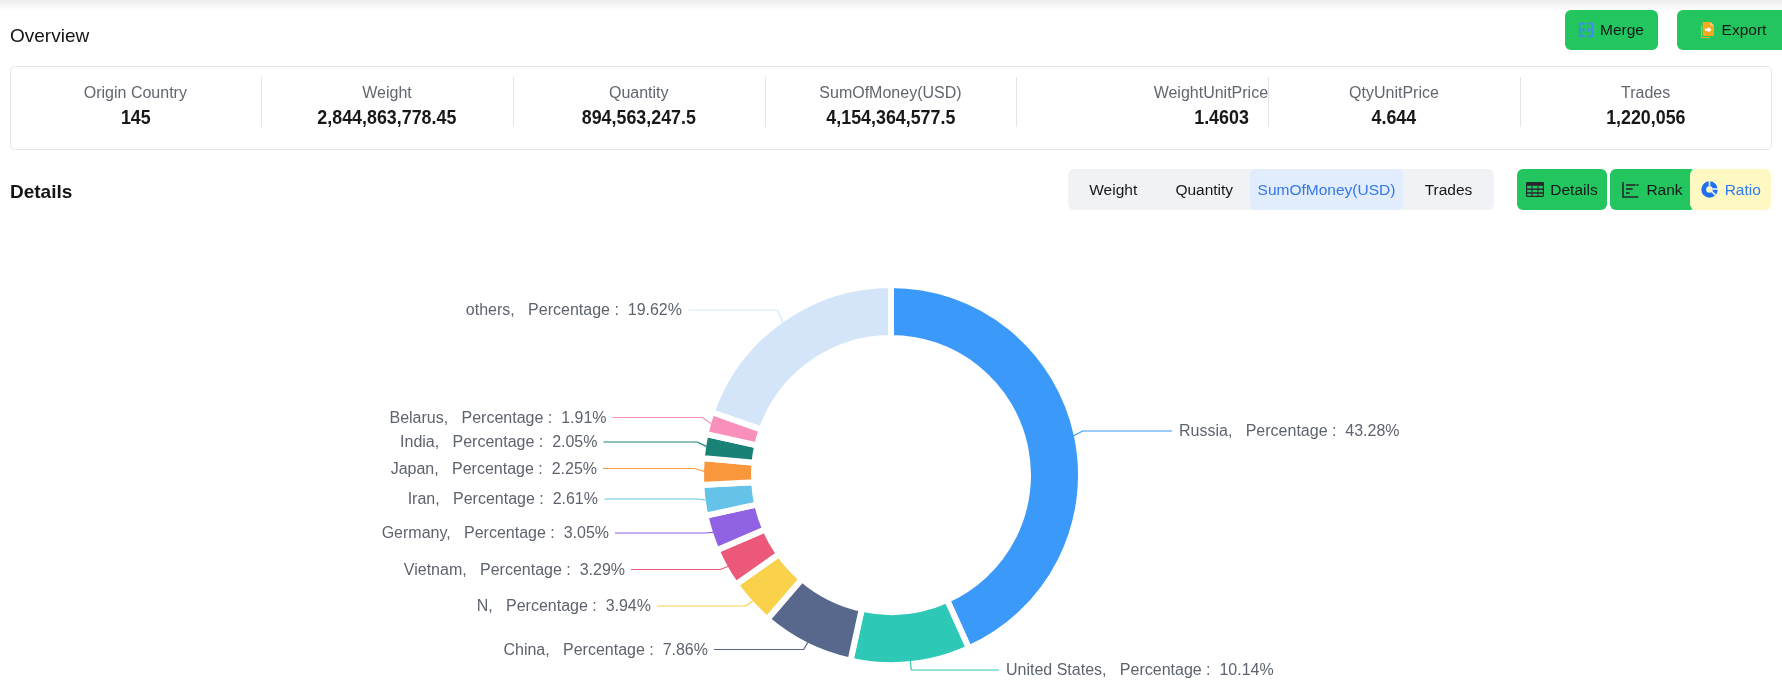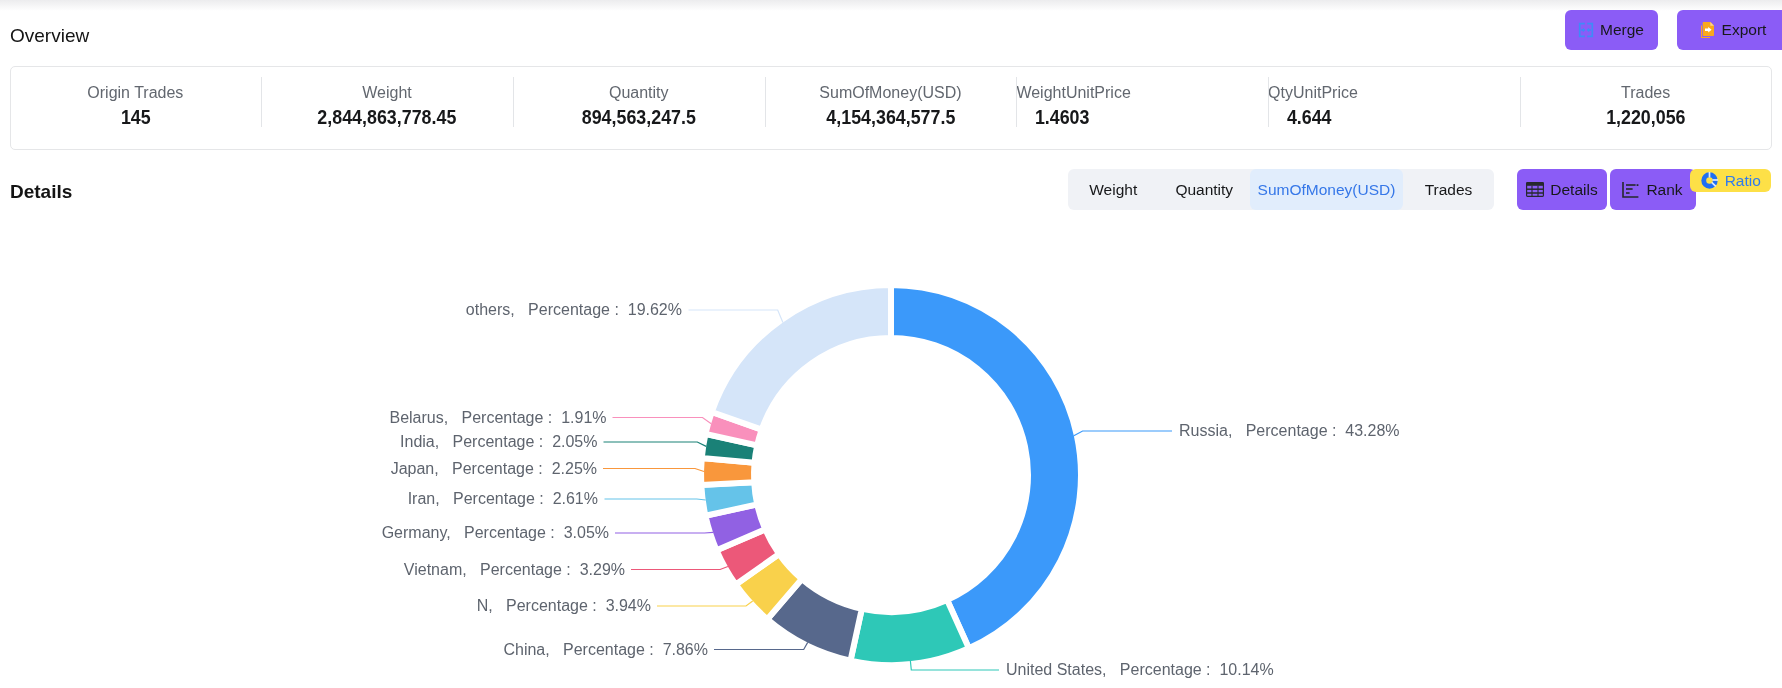--- a/index.html
+++ b/index.html
@@ -1,15 +1,15 @@
 <!DOCTYPE html>
 <html><head><meta charset="utf-8"><style>
 *{margin:0;padding:0;box-sizing:border-box}
 html,body{width:1782px;height:688px;background:#fff;font-family:"Liberation Sans",sans-serif;overflow:hidden;position:relative}
-.btn{position:absolute;display:flex;align-items:center;justify-content:center;background:#8b5cf6;border-radius:6px;font-size:15.5px;color:#17181A}
+.btn{position:absolute;display:flex;align-items:center;justify-content:center;background:#22c55e;border-radius:6px;font-size:15.5px;color:#17181A}
 </style></head>
 <body>
 <div style="position:absolute;left:0;top:0;width:1782px;height:11px;background:linear-gradient(to bottom,#ECECEE,#FFFFFF)"></div>
 <div style="position:absolute;left:10px;top:25px;font-size:19px;font-weight:normal;color:#141414">Overview</div>
 <div class="btn" style="left:1564.5px;top:10px;width:93px;height:40px"><svg width="16" height="16" viewBox="0 0 16 16" style="margin-right:6px">
       <g fill="none" stroke="#3E8BF8" stroke-width="1.7" stroke-linecap="square">
         <path d="M5.9 1.7 H1.7 V14.3 H5.9"></path>
         <path d="M10.1 1.7 H14.3 V14.3 H10.1"></path>
       </g>
       <g stroke="#3E8BF8" stroke-width="1.6">
@@ -20,44 +20,44 @@
       <path d="M11.1 5.8 L8.5 8 L11.1 10.2 Z" fill="#3E8BF8"></path>
     </svg>Merge</div>
 <div class="btn" style="left:1677px;top:10px;width:111px;height:40px"><svg width="17" height="18" viewBox="0 0 17 18" style="margin-right:6px">
       <path d="M2 4.5 H3 V16 H11 V17 H2.8 A0.8 0.8 0 0 1 2 16.2 Z" fill="#FAA91C"></path>
       <path d="M4.5 1 H11.5 L15 4.5 V14.2 A0.8 0.8 0 0 1 14.2 15 H4.5 A0.8 0.8 0 0 1 3.7 14.2 V1.8 A0.8 0.8 0 0 1 4.5 1 Z" fill="#FAA91C"></path>
       <path d="M11.3 1 L15 4.7 H11.3 Z" fill="#FDD28E"></path>
       <path d="M6 7.6 H9.2 V6 L12.6 8.8 L9.2 11.6 V10 H6 Z" fill="#fff"></path>
     </svg>Export</div>
 <div style="position:absolute;left:9.5px;top:66px;width:1762.0px;height:83.5px;border:1px solid #E5E6E8;border-radius:5px;background:#fff"></div>
 <div style="position:absolute;left:9.5px;top:66px;width:251.7px;text-align:center">
-<div style="margin-top:17px;font-size:16px;color:#62676F;line-height:19px">Origin Trades</div>
+<div style="margin-top:17px;font-size:16px;color:#62676F;line-height:19px">Origin Country</div>
 <div style="margin-top:2px;font-size:21px;font-weight:bold;color:#17181A;line-height:25px;transform:scaleX(0.85)">145</div>
 </div>
 <div style="position:absolute;left:261.2px;top:66px;width:251.7px;text-align:center">
 <div style="margin-top:17px;font-size:16px;color:#62676F;line-height:19px">Weight</div>
 <div style="margin-top:2px;font-size:21px;font-weight:bold;color:#17181A;line-height:25px;transform:scaleX(0.85)">2,844,863,778.45</div>
 </div>
 <div style="position:absolute;left:261.2px;top:77px;width:1px;height:50px;background:#E3E5E8"></div>
 <div style="position:absolute;left:512.9px;top:66px;width:251.7px;text-align:center">
 <div style="margin-top:17px;font-size:16px;color:#62676F;line-height:19px">Quantity</div>
 <div style="margin-top:2px;font-size:21px;font-weight:bold;color:#17181A;line-height:25px;transform:scaleX(0.85)">894,563,247.5</div>
 </div>
 <div style="position:absolute;left:512.9px;top:77px;width:1px;height:50px;background:#E3E5E8"></div>
 <div style="position:absolute;left:764.6px;top:66px;width:251.7px;text-align:center">
 <div style="margin-top:17px;font-size:16px;color:#62676F;line-height:19px">SumOfMoney(USD)</div>
 <div style="margin-top:2px;font-size:21px;font-weight:bold;color:#17181A;line-height:25px;transform:scaleX(0.85)">4,154,364,577.5</div>
 </div>
 <div style="position:absolute;left:764.6px;top:77px;width:1px;height:50px;background:#E3E5E8"></div>
-<div style="position:absolute;left:1016.4px;top:66px;width:251.7px;text-align:left">
+<div style="position:absolute;left:1016.4px;top:66px;width:251.7px;text-align:right">
 <div style="margin-top:17px;font-size:16px;color:#62676F;line-height:19px">WeightUnitPrice</div>
 <div style="margin-top:2px;font-size:21px;font-weight:bold;color:#17181A;line-height:25px;transform:scaleX(0.85)">1.4603</div>
 </div>
 <div style="position:absolute;left:1016.4px;top:77px;width:1px;height:50px;background:#E3E5E8"></div>
-<div style="position:absolute;left:1268.1px;top:66px;width:251.7px;">
+<div style="position:absolute;left:1268.1px;top:66px;width:251.7px;text-align:center">
 <div style="margin-top:17px;font-size:16px;color:#62676F;line-height:19px">QtyUnitPrice</div>
 <div style="margin-top:2px;font-size:21px;font-weight:bold;color:#17181A;line-height:25px;transform:scaleX(0.85)">4.644</div>
 </div>
 <div style="position:absolute;left:1268.1px;top:77px;width:1px;height:50px;background:#E3E5E8"></div>
 <div style="position:absolute;left:1519.8px;top:66px;width:251.7px;text-align:center">
 <div style="margin-top:17px;font-size:16px;color:#62676F;line-height:19px">Trades</div>
 <div style="margin-top:2px;font-size:21px;font-weight:bold;color:#17181A;line-height:25px;transform:scaleX(0.85)">1,220,056</div>
 </div>
 <div style="position:absolute;left:1519.8px;top:77px;width:1px;height:50px;background:#E3E5E8"></div>
 <div style="position:absolute;left:10px;top:181px;font-size:19px;font-weight:bold;color:#141414">Details</div>
@@ -80,21 +80,21 @@
     </svg>Details</div>
 <div class="btn" style="left:1609.5px;top:169px;width:86px;height:41px"><svg width="17" height="16" viewBox="0 0 17 16" style="margin-right:7px">
       <g stroke="#25282C" stroke-width="1.6" fill="none">
         <path d="M1 0 V15 H16.4"></path>
         <path d="M4 3 H13.6"></path>
         <path d="M4 7 H10.6"></path>
         <path d="M4 11 H7.6"></path>
       </g>
       <rect x="14.6" y="2.2" width="1.8" height="1.8" fill="#25282C"></rect>
     </svg>Rank</div>
-<div class="btn" style="left:1690px;top:169px;width:80.5px;height:23px;background:#fde047;color:#2F7BF0"><svg width="19" height="19" viewBox="0 0 19 19" style="margin-right:6px">
+<div class="btn" style="left:1690px;top:169px;width:80.5px;height:41px;background:#fef9c3;color:#2F7BF0"><svg width="19" height="19" viewBox="0 0 19 19" style="margin-right:6px">
       <path d="M9.5 1.3 A8.2 8.2 0 1 0 9.5 17.7 A8.2 8.2 0 1 0 9.5 1.3 Z M9.5 6.2 A3.3 3.3 0 1 1 9.5 12.8 A3.3 3.3 0 1 1 9.5 6.2 Z" fill="#1F6FF2" fill-rule="evenodd"></path>
       <g stroke="#DEEAFA" stroke-width="1.7">
         <path d="M9.5 0.9 V6.6"></path>
         <path d="M12.4 9 H18.1"></path>
         <path d="M11.7 11.4 L15.8 15.4"></path>
       </g>
     </svg>Ratio</div>
 <svg width="1782" height="688" viewBox="0 0 1782 688" style="position:absolute;left:0;top:0">
 <path d="M891.00 285.00 A190.00 190.00 0 0 1 968.86 648.31 L947.14 599.97 A137.00 137.00 0 0 0 891.00 338.00 Z" fill="#3B99FA" stroke="#fff" stroke-width="6.0"></path>
 <path d="M968.86 648.31 A190.00 190.00 0 0 1 850.49 660.63 L861.79 608.85 A137.00 137.00 0 0 0 947.14 599.97 Z" fill="#2EC8B7" stroke="#fff" stroke-width="6.0"></path>

